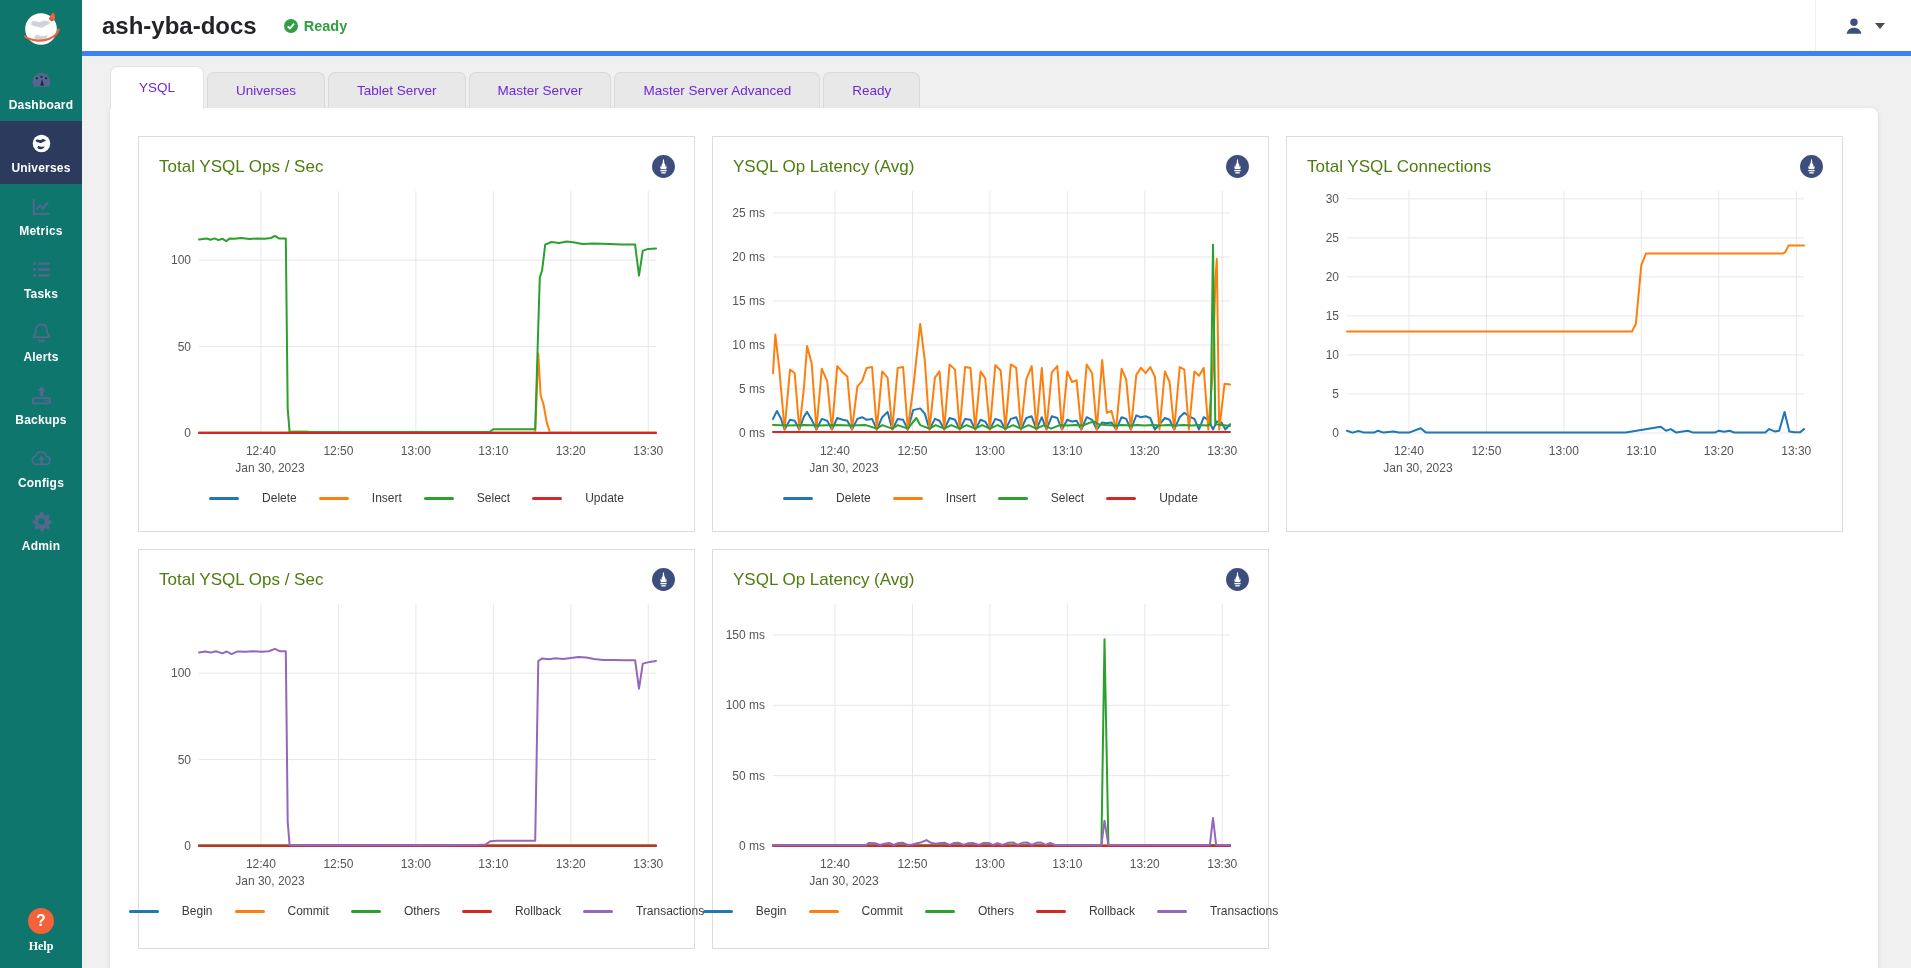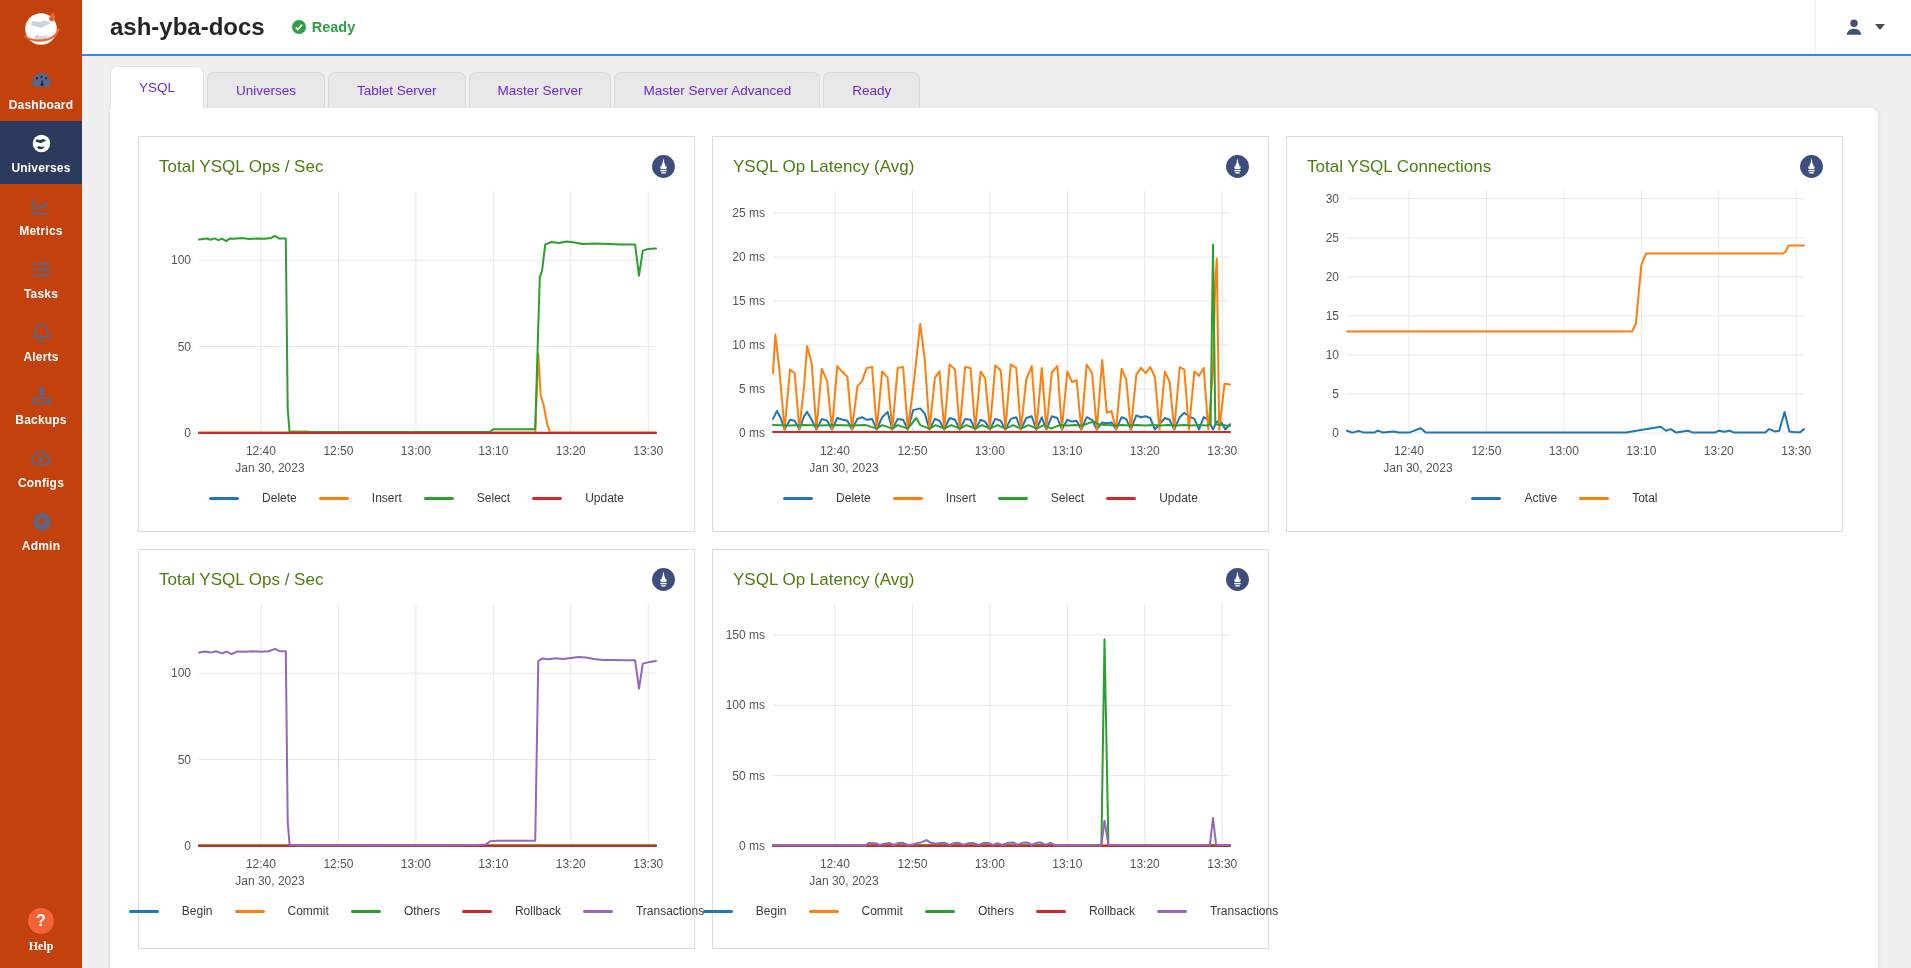--- a/index.html
+++ b/index.html
@@ -6,21 +6,21 @@
   html,body { width: 1911px; height: 968px; overflow: hidden; }
   body {
     font-family: "Liberation Sans", sans-serif;
     background: #f0f0f0;
     position: relative;
     color: #2b2b31;
   }
   
   .sidebar {
     position: absolute; left: 0; top: 0; width: 82px; height: 100%;
-    background: #c2410c; z-index: 10; display: flex; flex-direction: column;
+    background: #0f766e; z-index: 10; display: flex; flex-direction: column;
   }
   .logo-wrap { height: 58px; display: flex; align-items: center; justify-content: center; }
   .logo-wrap svg { width: 46px; height: 46px; }
   .side-nav { display: flex; flex-direction: column; }
   .side-item {
     --cut: #1b2440;
     height: 63px; display: flex; flex-direction: column; align-items: center;
     justify-content: center; gap: 4px; cursor: pointer; color: #fff;
   }
   .side-item.active { --cut: #2c3a5e; background: #2c3a5e; }
@@ -34,22 +34,22 @@
   }
   .help-circle {
     width: 26px; height: 26px; border-radius: 50%; background: #f4623a;
     color: #fff; font-size: 16px; font-weight: 700;
     display: flex; align-items: center; justify-content: center;
   }
   .help-label { font-size: 12px; font-weight: 700; font-family: Liberation Serif, serif; }
   
   .header {
     position: absolute; left: 82px; top: 0; right: 0; height: 56px;
-    background: #fff; border-bottom: 2px solid #3b82f6; z-index: 5;
-    display: flex; align-items: center; padding-left: 28px;
+    background: #fff; border-bottom: 5px solid #3b82f6; z-index: 5;
+    display: flex; align-items: center; padding-left: 20px;
   }
   .page-title { font-size: 24px; font-weight: 700; color: #232329; }
   .status-badge { display: flex; align-items: center; gap: 5px; margin-left: 26px; }
   .status-badge svg { width: 16px; height: 16px; }
   .status-text { color: #2f9e44; font-size: 14.5px; font-weight: 700; }
   .user-menu {
     margin-left: auto; height: 100%; border-left: 1px solid #efefef;
     display: flex; align-items: center; gap: 9px; padding: 0 26px; cursor: pointer;
   }
   .user-menu svg { width: 24px; height: 24px; color: #3e4f7c; }
@@ -367,30 +367,20 @@
               <text x="111.96610169491525" y="272" text-anchor="middle" font-size="12" fill="#555">12:40</text>
               <text x="120.96610169491525" y="289" text-anchor="middle" font-size="12" fill="#555">Jan 30, 2023</text>
               <text x="189.42372881355934" y="272" text-anchor="middle" font-size="12" fill="#555">12:50</text>
               <text x="266.8813559322034" y="272" text-anchor="middle" font-size="12" fill="#555">13:00</text>
               <text x="344.33898305084745" y="272" text-anchor="middle" font-size="12" fill="#555">13:10</text>
               <text x="421.79661016949154" y="272" text-anchor="middle" font-size="12" fill="#555">13:20</text>
               <text x="499.25423728813564" y="272" text-anchor="middle" font-size="12" fill="#555">13:30</text>
               <polyline points="50.0,247.7 55.4,249.6 61.6,248.0 67.0,249.6 77.1,249.6 81.0,247.7 86.4,249.6 96.5,248.4 101.9,249.6 112.0,249.6 123.6,245.3 129.0,249.6 142.9,249.6 204.9,249.6 282.4,249.6 328.8,249.6 363.7,243.8 369.1,247.7 373.8,246.1 379.2,249.6 390.8,247.7 396.2,249.6 417.9,249.6 421.8,247.7 427.2,248.8 432.6,247.7 437.3,249.6 468.3,249.6 472.1,246.1 477.6,248.4 482.2,247.7 487.6,228.9 492.3,248.4 497.7,249.2 503.1,249.2 507.0,246.1" fill="none" stroke="#1f77b4" stroke-width="2" stroke-linejoin="round" stroke-linecap="round"></polyline>
               <polyline points="50.0,148.5 335.0,148.5 338.9,140.7 344.3,82.2 349.0,70.5 486.1,70.5 488.4,68.9 491.5,62.6 507.0,62.6" fill="none" stroke="#ff7f0e" stroke-width="2" stroke-linejoin="round" stroke-linecap="round"></polyline>
             </svg></div>
-          <div class="legend">
-            <span class="legend-item">
-              <span class="legend-swatch" style="background:#1f77b4"></span>
-              <span class="legend-label">Active</span>
-            </span>
-            <span class="legend-item">
-              <span class="legend-swatch" style="background:#ff7f0e"></span>
-              <span class="legend-label">Total</span>
-            </span>
-          </div>
         </div>
         <div class="chart-panel tall">
           <div class="panel-header">
             <span class="chart-title">Total YSQL Ops / Sec</span>
             <svg class="prom-icon" viewBox="0 0 24 24">
               <circle cx="12" cy="12" r="11" fill="#3d4e7c"></circle>
               <path d="M12 4.6c1 1.7.3 2.9.9 4.2.3.7 1 1.3 1 2.2 0 .5-.2 1-.5 1.4.5-.2 1-.6 1.2-1.1.5.9.6 2.1-.1 3H9.5c-.7-.9-.6-2.1-.1-3 .3.5.7.9 1.2 1.1-.3-.4-.5-.9-.5-1.4 0-.9.6-1.4 1-2.2.6-1.3-.1-2.5.9-4.2z" fill="#ffffff"></path>
               <rect x="9" y="15.2" width="6" height="1.4" fill="#ffffff"></rect>
               <rect x="9.9" y="17.4" width="4.2" height="1.3" fill="#ffffff"></rect>
             </svg>

